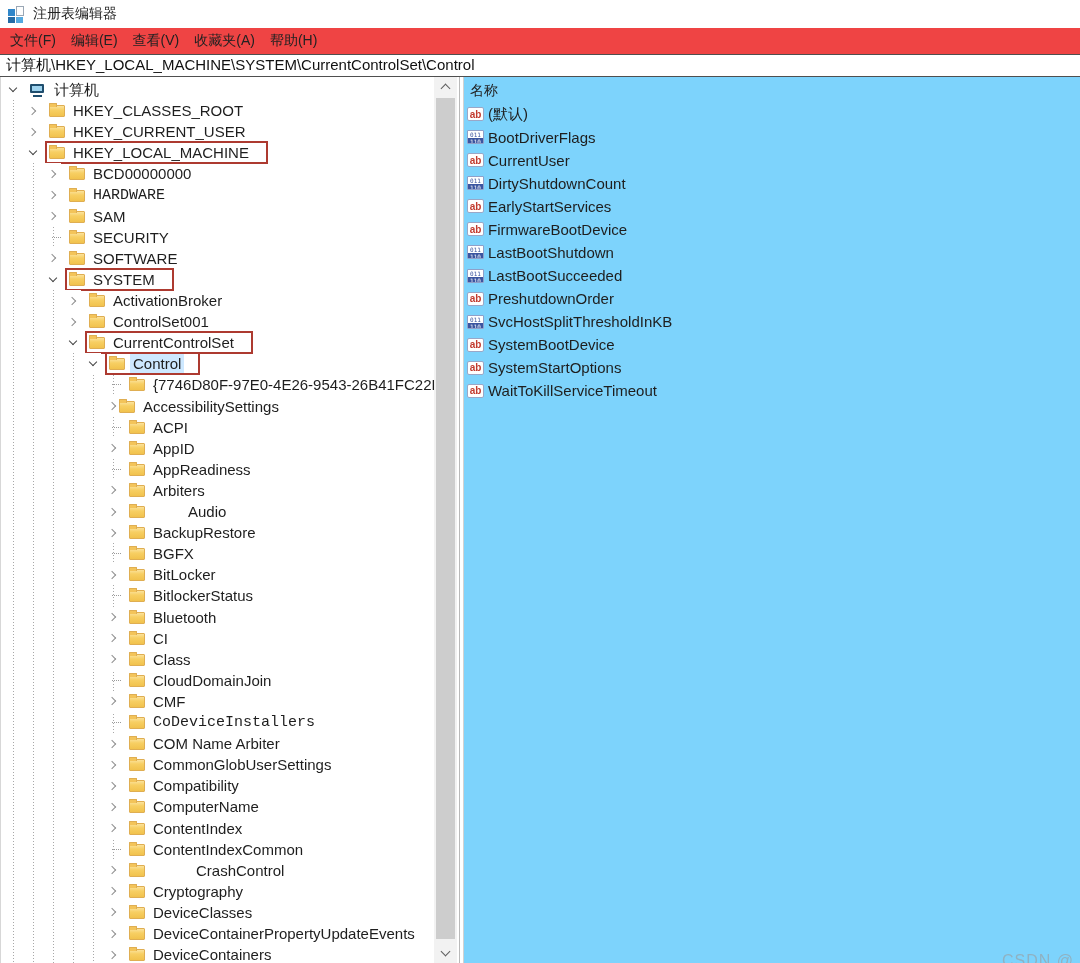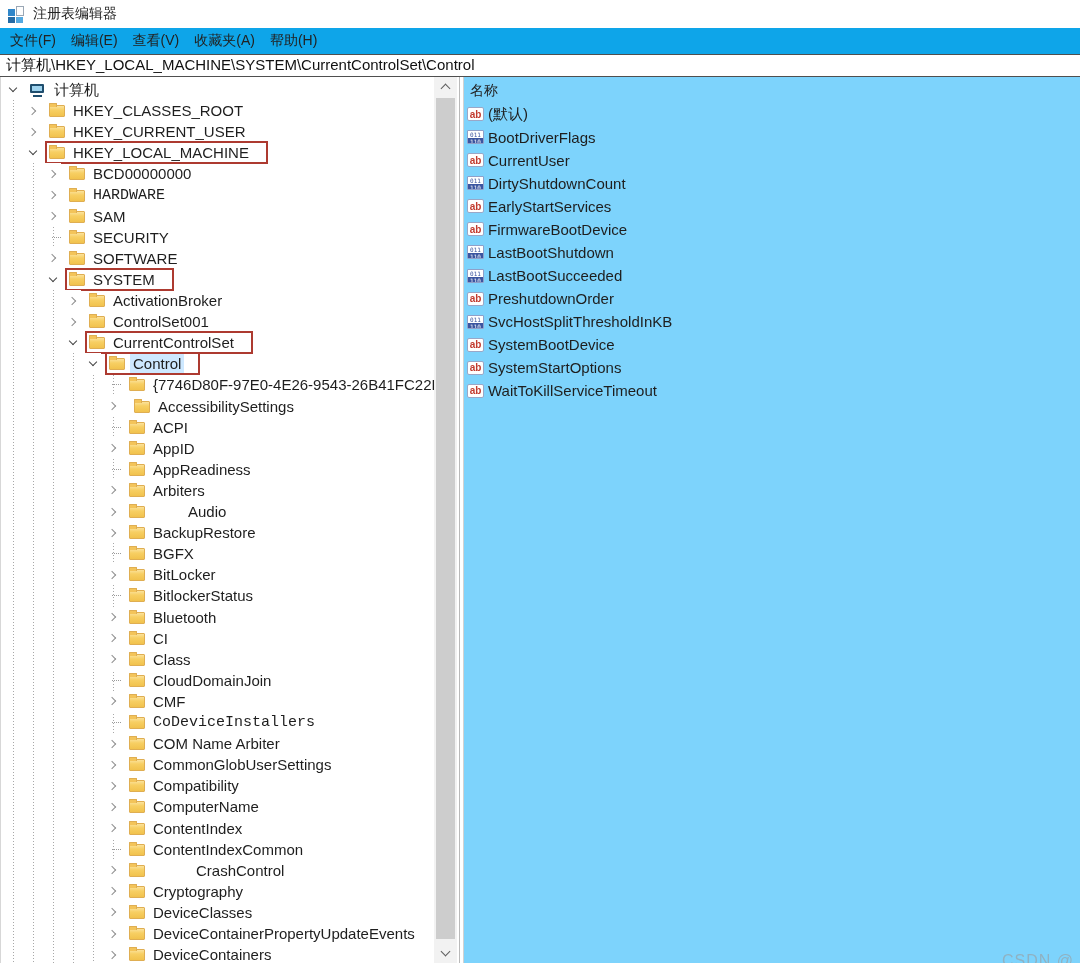--- a/index.html
+++ b/index.html
@@ -11,21 +11,21 @@
   #titlebar { position:absolute; left:0; top:0; width:1080px; height:28px; background:#fff;
     display:flex; align-items:center; padding-left:8px; }
   #titlebar .title { font-size:14px; margin-left:8px; color:#222; }
   .appicon { position:relative; width:17px; height:17px; }
   .appicon .b1 { position:absolute; left:0; top:3px; width:7px; height:7px; background:#2f86c9; }
   .appicon .b2 { position:absolute; left:0; top:11px; width:7px; height:6px; background:#256ca6; }
   .appicon .b3 { position:absolute; left:8px; top:11px; width:7px; height:6px; background:#54a9e0; }
   .appicon .doc { position:absolute; left:8px; top:0; width:8px; height:10px; background:#fdfdfd; border:1px solid #9aa7b5; }
 
   
-  #menubar { position:absolute; left:0; top:28px; width:1080px; height:26px; background:#0ea5e9;
+  #menubar { position:absolute; left:0; top:28px; width:1080px; height:26px; background:#ef4444;
     display:flex; align-items:center; padding-left:10px; }
   #menubar .mitem { font-size:14px; margin-right:15px; color:#222; cursor:default; }
 
   
   #addressbar { position:absolute; left:0; top:54px; width:1080px; height:23px; background:#fff;
     border-top:1px solid #4f4f4f; border-bottom:1px solid #4f4f4f; display:flex; align-items:center; }
   #addressbar .addr { font-size:15px; padding-left:6px; color:#111; white-space:nowrap; }
 
   
   #main { position:absolute; left:0; top:77px; width:1080px; height:886px; border-left:1px solid #d7d7d7; }
@@ -232,21 +232,21 @@
         </div>
         <div class="trow" style="top: 297.4px;">
           <span class="expander leaf" style="left: 104px;"></span>
           <span class="tcontent" style="left: 126px;">
             <span class="folder"></span>
             <span class="tlabel">{7746D80F-97E0-4E26-9543-26B41FC22F7</span>
           </span>
         </div>
         <div class="trow" style="top: 318.5px;">
           <span class="expander collapsed" style="left: 104px;"></span>
-          <span class="tcontent" style="left: 131px; justify-content: space-between;">
+          <span class="tcontent" style="left: 116px; justify-content: space-between;">
             <span class="folder"></span>
             <span class="tlabel">AccessibilitySettings</span>
           </span>
         </div>
         <div class="trow" style="top: 339.6px;">
           <span class="expander leaf" style="left: 104px;"></span>
           <span class="tcontent" style="left: 126px;">
             <span class="folder"></span>
             <span class="tlabel">ACPI</span>
           </span>

